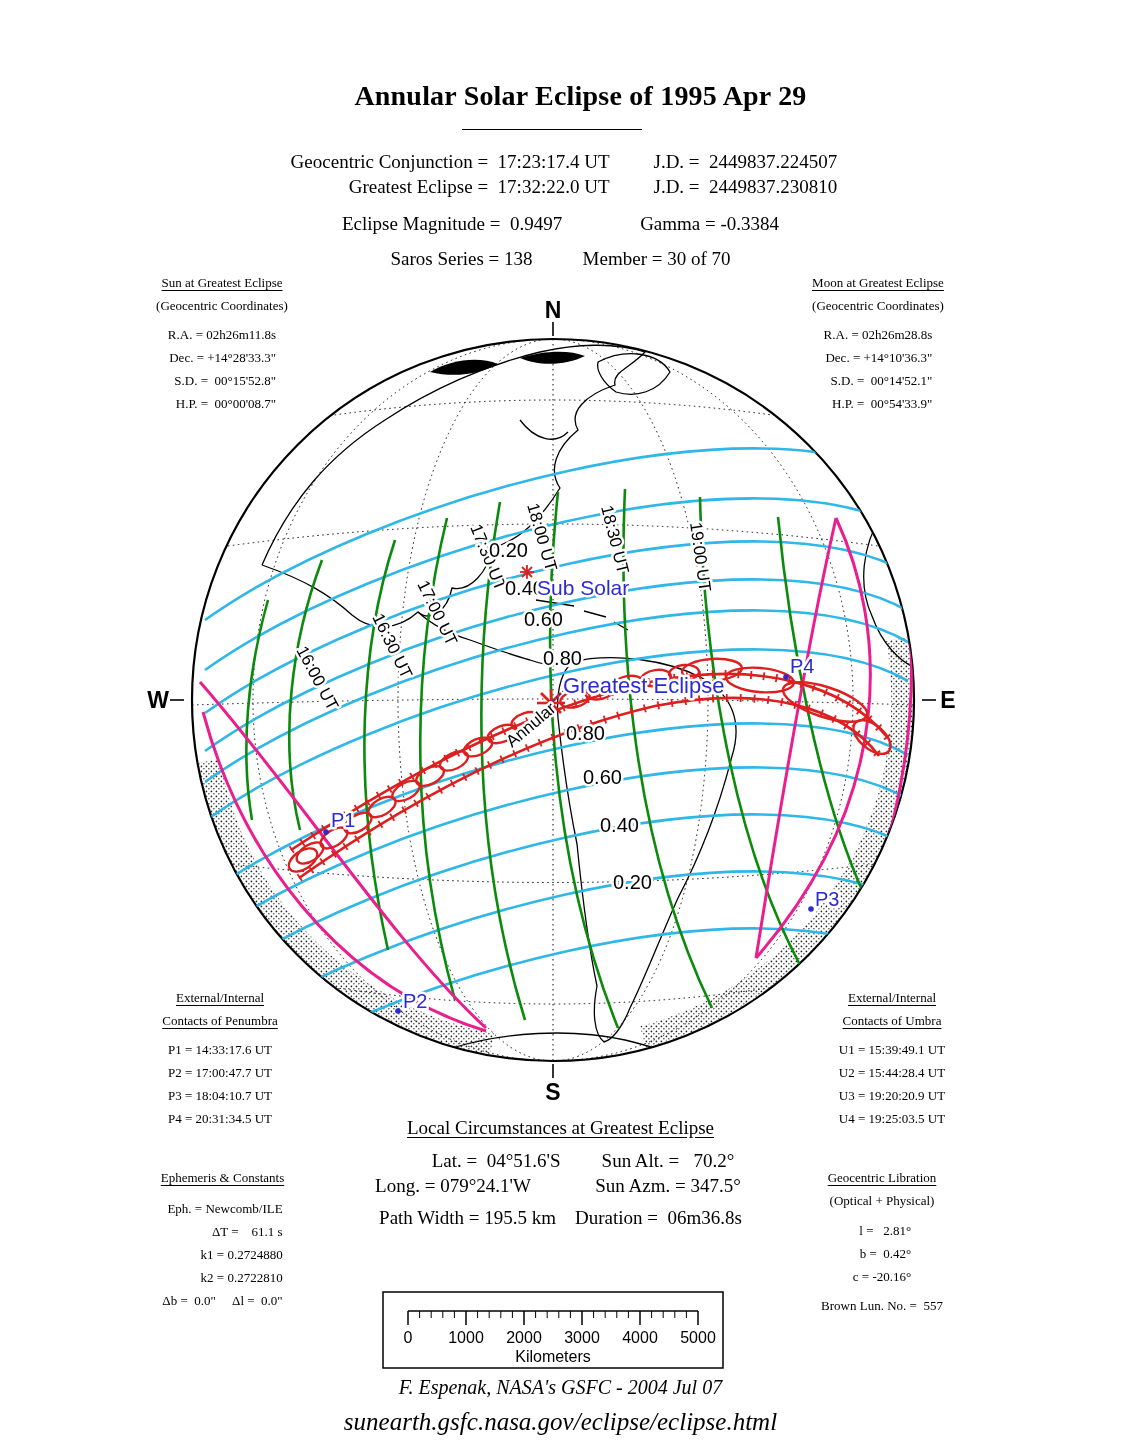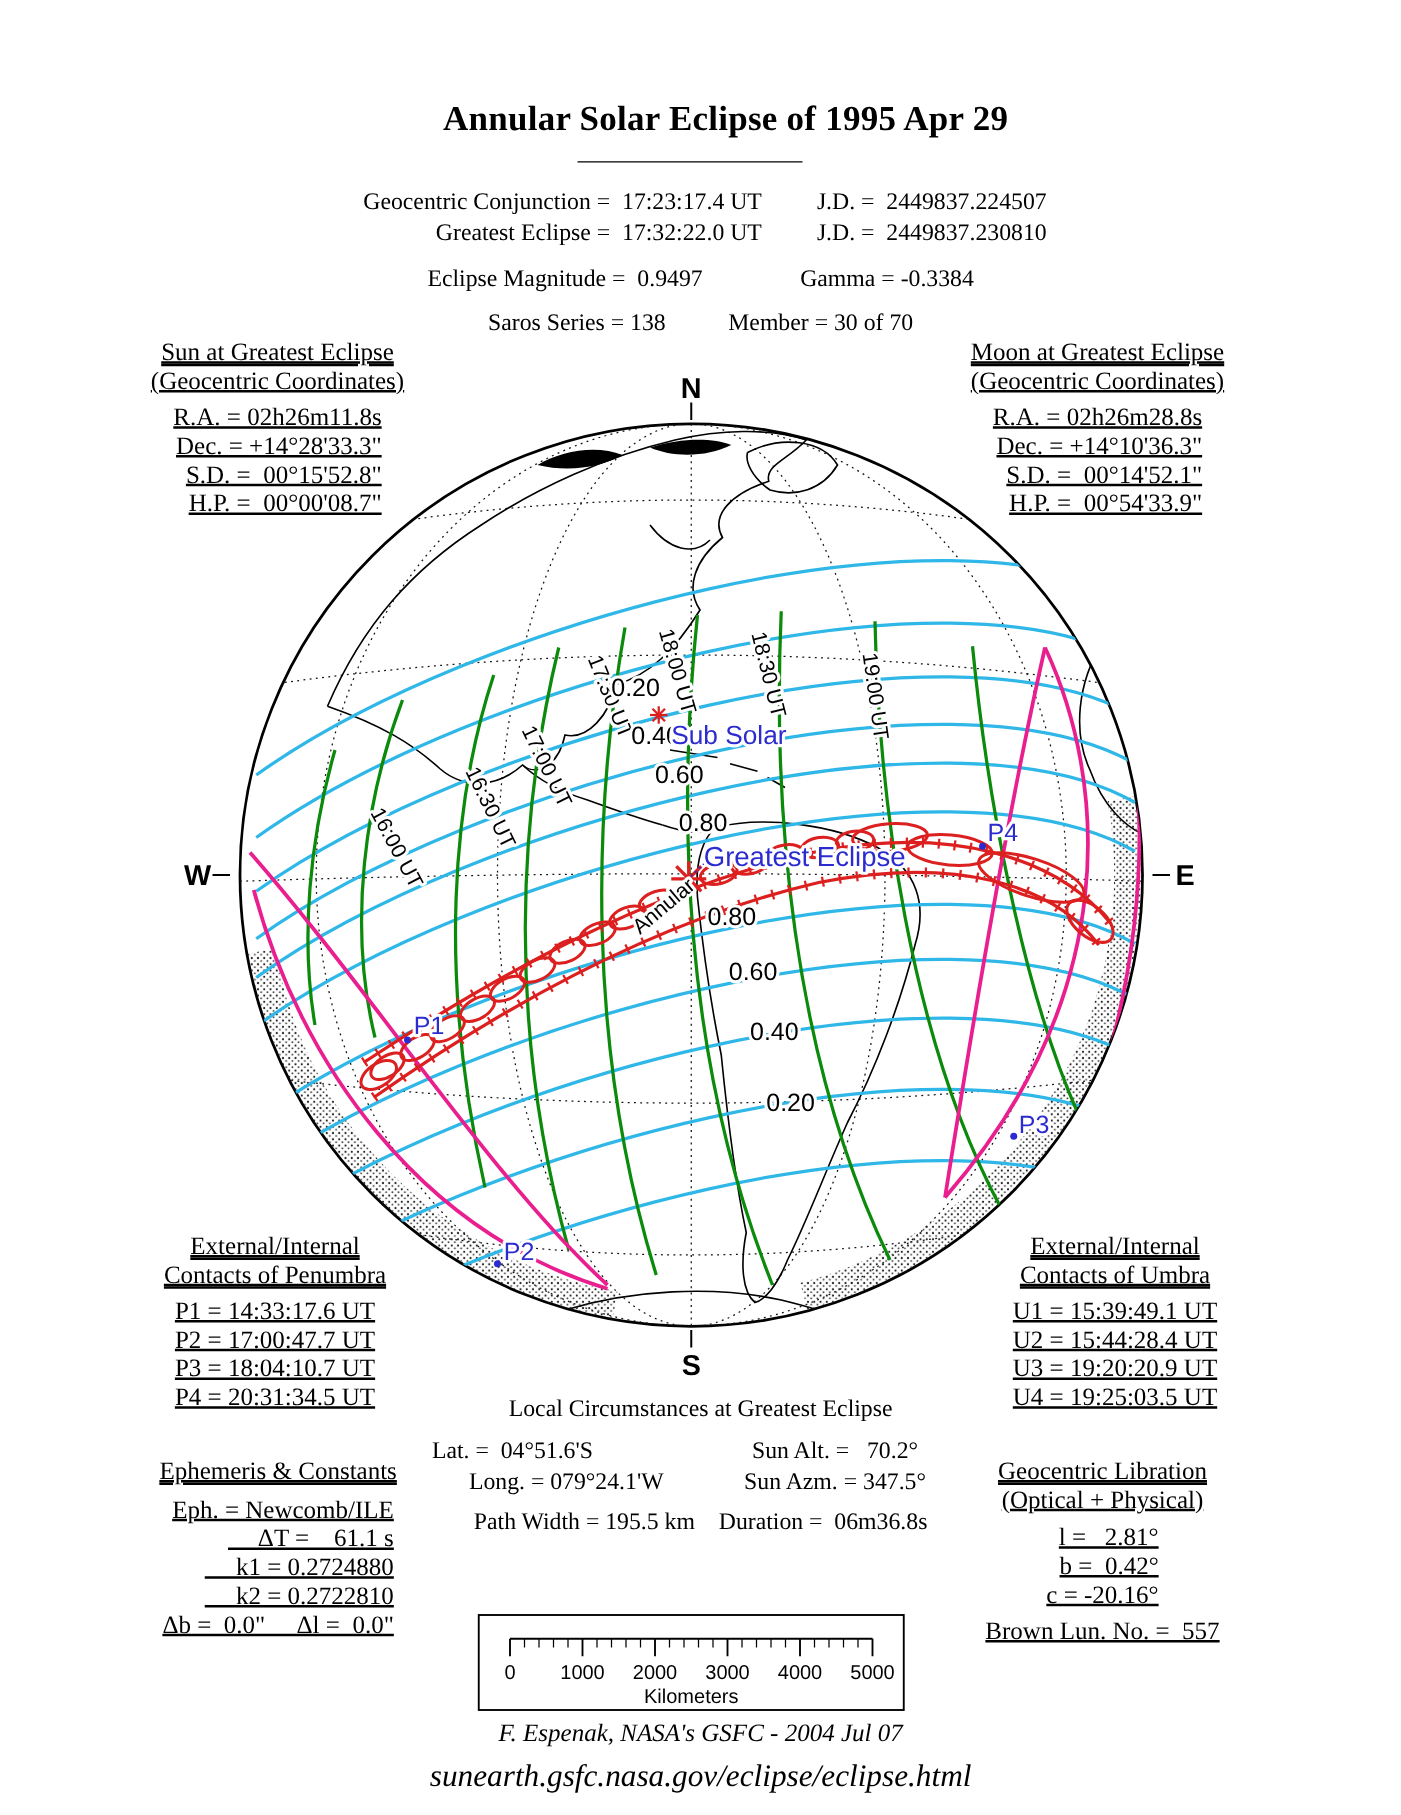--- a/index.html
+++ b/index.html
@@ -8,21 +8,21 @@
   .abs{position:absolute;}
   .ctr{text-align:center;}
   .pre{white-space:pre;}
   .title{font-size:28px;font-weight:bold;letter-spacing:.2px;}
   .hrule{position:absolute;height:0;border-top:1.5px solid #000;}
   .hdrrow{position:absolute;left:0;width:1121px;display:flex;justify-content:center;
           font-size:19px;}
   .hdrrow .lcol{width:352px;text-align:right;}
   .hdrrow .rcol{width:210px;text-align:left;margin-left:44px;}
   .pairrow{position:absolute;left:0;width:1121px;display:flex;justify-content:center;font-size:19px;}
-  .blk{position:absolute;font-size:20px;line-height:23px;text-decoration:underline;}
+  .blk{position:absolute;font-size:13px;line-height:23px;}
   .blk .bh{text-align:center;text-decoration:underline;text-underline-offset:3px;}
   .blk .bs{text-align:center;}
   .blk .lines{width:-moz-fit-content;width:fit-content;margin:6px auto 0 auto;text-align:right;}
   .blk .lines div{white-space:pre;}
   .footer1{font-style:italic;font-size:20px;}
   .footer2{font-style:italic;font-size:25px;}
   svg text{font-family:"Liberation Sans",sans-serif;}
   .halo{paint-order:stroke;stroke:#fff;stroke-width:5px;stroke-linejoin:round;}
 </style>
 </head>
@@ -313,23 +313,23 @@
     <div class="bh">External/Internal</div>
     <div class="bh">Contacts of Umbra</div>
     <div class="lines">
       <div>U1 = 15:39:49.1 UT</div>
       <div>U2 = 15:44:28.4 UT</div>
       <div>U3 = 19:20:20.9 UT</div>
       <div>U4 = 19:25:03.5 UT</div>
     </div>
   </div>
 
-  <div class="abs ctr" style="left:0;top:1117px;width:1121px;font-size:19px;text-underline-offset:3px;">Local Circumstances at Greatest Eclipse</div>
+  <div class="abs ctr" style="left:0;top:1117px;width:1121px;font-size:19px;text-decoration:underline;text-underline-offset:3px;">Local Circumstances at Greatest Eclipse</div>
   <div class="pairrow" style="top:1150px;gap:0;">
-    <span class="pre" style="display:inline-block;width:215px;text-align:left;">Lat. =  04°51.6'S</span>
+    <span class="pre" style="display:inline-block;width:215px;text-align:right;">Lat. =  04°51.6'S</span>
     <span class="pre" style="display:inline-block;width:215px;text-align:center;">Sun Alt. =   70.2°</span>
   </div>
   <div class="pairrow" style="top:1175px;gap:0;">
     <span class="pre" style="display:inline-block;width:215px;text-align:center;">Long. = 079°24.1'W</span>
     <span class="pre" style="display:inline-block;width:215px;text-align:center;">Sun Azm. = 347.5°</span>
   </div>
   <div class="pairrow" style="top:1207px;gap:19px;">
     <span class="pre">Path Width = 195.5 km</span>
     <span class="pre">Duration =  06m36.8s</span>
   </div>

